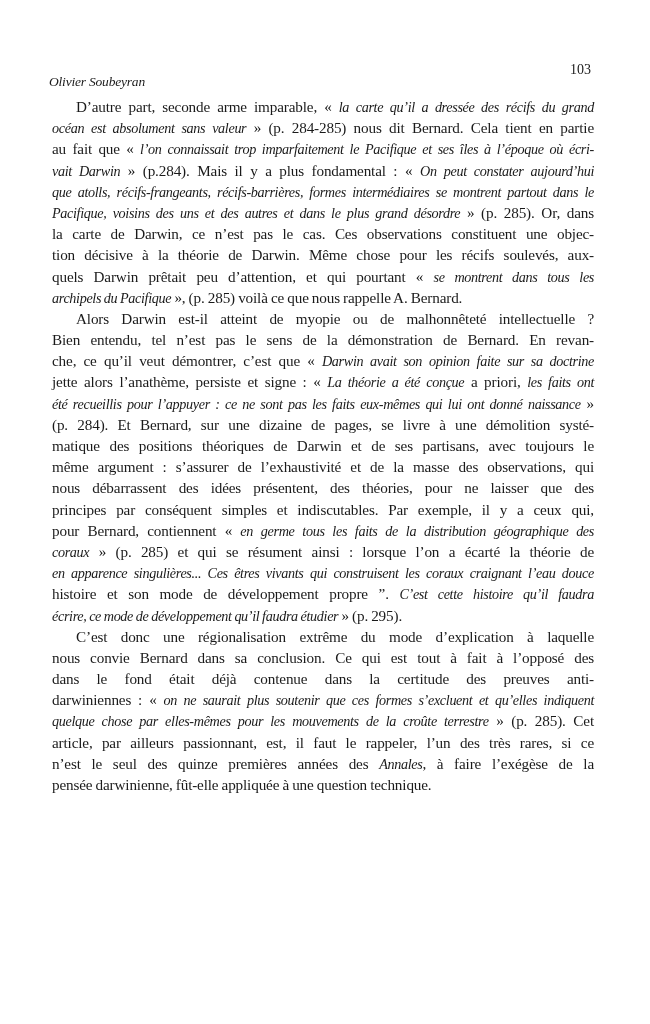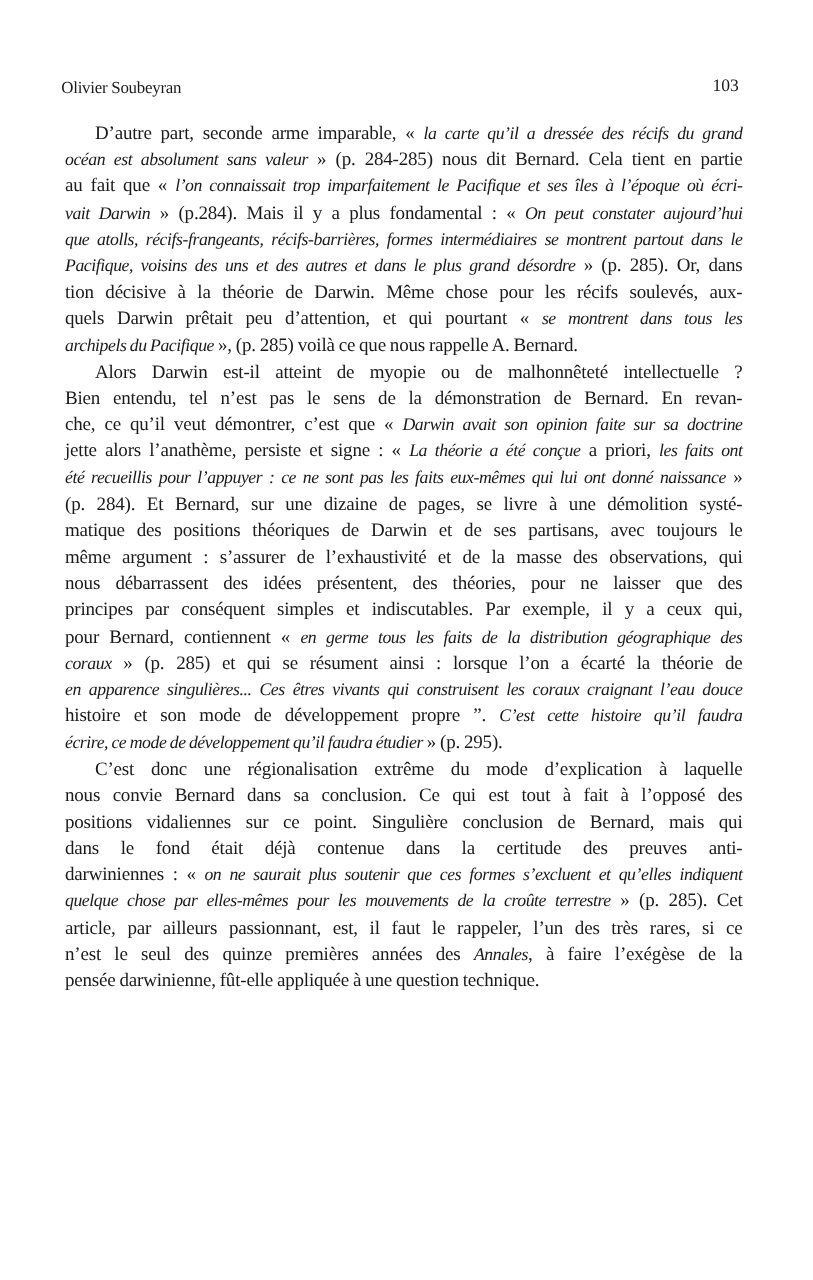--- a/index.html
+++ b/index.html
@@ -1,19 +1,19 @@
 <!DOCTYPE html>
 <html><head>
 <meta charset="utf-8">
 <style>
   html, body { margin:0; padding:0; background:#ffffff; }
   body { width:650px; height:1024px; position:relative; overflow:hidden;
          font-family:"Liberation Serif", "DejaVu Serif", serif; color:#1a1a1a; }
   .running-head { position:absolute; top:62px; left:49px; width:542px; height:20px; }
-  .author { position:absolute; left:0; top:0; font-size:13.5px; letter-spacing:-0.2px; }
+  .author { position:absolute; left:0; top:12px; font-style:italic; font-size:13.5px; letter-spacing:-0.2px; }
   .page-num { position:absolute; right:0; top:0; font-size:14px;text-align:right; }
   .body-text { position:absolute; left:52px; top:96px; width:542px; }
   .line { height:21.2px; line-height:21.2px; font-size:15.2px; white-space:nowrap;
           text-align:justify; text-align-last:justify; letter-spacing:-0.15px; word-spacing:-0.5px; }
   .line.last { text-align-last:left; }
   .line.indent { padding-left:24px; }
   .it { font-style:italic; font-size:14.2px; letter-spacing:-0.35px; }
 </style>
 </head>
 <body>
@@ -24,20 +24,21 @@
 </div>
 
 <div class="body-text" id="body-text">
     <div>
       <div class="line indent"><span>D’autre part, seconde arme imparable, « </span><span class="it">la carte qu’il a dressée des récifs du grand</span></div>
       <div class="line"><span class="it">océan est absolument sans valeur</span><span> » (p. 284-285) nous dit Bernard. Cela tient en partie</span></div>
       <div class="line"><span>au fait que « </span><span class="it">l’on connaissait trop imparfaitement le Pacifique et ses îles à l’époque où écri-</span></div>
       <div class="line"><span class="it">vait Darwin</span><span> » (p.284). Mais il y a plus fondamental : « </span><span class="it">On peut constater aujourd’hui</span></div>
       <div class="line"><span class="it">que atolls, récifs-frangeants, récifs-barrières, formes intermédiaires se montrent partout dans le</span></div>
       <div class="line"><span class="it">Pacifique, voisins des uns et des autres et dans le plus grand désordre</span><span> » (p. 285). Or, dans</span></div>
+      <div class="line"><span>la carte de Darwin, ce n’est pas le cas. Ces observations constituent une objec-</span></div>
       <div class="line"><span>tion décisive à la théorie de Darwin. Même chose pour les récifs soulevés, aux-</span></div>
       <div class="line"><span>quels Darwin prêtait peu d’attention, et qui pourtant « </span><span class="it">se montrent dans tous les</span></div>
       <div class="line last"><span class="it">archipels du Pacifique</span><span> », (p. 285) voilà ce que nous rappelle A. Bernard.</span></div>
     </div>
     <div>
       <div class="line indent"><span>Alors Darwin est-il atteint de myopie ou de malhonnêteté intellectuelle ?</span></div>
       <div class="line"><span>Bien entendu, tel n’est pas le sens de la démonstration de Bernard. En revan-</span></div>
       <div class="line"><span>che, ce qu’il veut démontrer, c’est que « </span><span class="it">Darwin avait son opinion faite sur sa doctrine</span></div>
       <div class="line"><span>jette alors l’anathème, persiste et signe : « </span><span class="it">La théorie a été conçue</span><span> a priori, </span><span class="it">les faits ont</span></div>
       <div class="line"><span class="it">été recueillis pour l’appuyer : ce ne sont pas les faits eux-mêmes qui lui ont donné naissance</span><span> »</span></div>
@@ -48,21 +49,20 @@
       <div class="line"><span>principes par conséquent simples et indiscutables. Par exemple, il y a ceux qui,</span></div>
       <div class="line"><span>pour Bernard, contiennent « </span><span class="it">en germe tous les faits de la distribution géographique des</span></div>
       <div class="line"><span class="it">coraux</span><span> » (p. 285) et qui se résument ainsi : lorsque l’on a écarté la théorie de</span></div>
       <div class="line"><span class="it">en apparence singulières... Ces êtres vivants qui construisent les coraux craignant l’eau douce</span></div>
       <div class="line"><span>histoire et son mode de développement propre ”. </span><span class="it">C’est cette histoire qu’il faudra</span></div>
       <div class="line last"><span class="it">écrire, ce mode de développement qu’il faudra étudier</span><span> » (p. 295).</span></div>
     </div>
     <div>
       <div class="line indent"><span>C’est donc une régionalisation extrême du mode d’explication à laquelle</span></div>
       <div class="line"><span>nous convie Bernard dans sa conclusion. Ce qui est tout à fait à l’opposé des</span></div>
-      <div class="line"><span>positions vidaliennes sur ce point. Singulière conclusion de Bernard, mais qui</span></div>
       <div class="line"><span>dans le fond était déjà contenue dans la certitude des preuves anti-</span></div>
       <div class="line"><span>darwiniennes : « </span><span class="it">on ne saurait plus soutenir que ces formes s’excluent et qu’elles indiquent</span></div>
       <div class="line"><span class="it">quelque chose par elles-mêmes pour les mouvements de la croûte terrestre</span><span> » (p. 285). Cet</span></div>
       <div class="line"><span>article, par ailleurs passionnant, est, il faut le rappeler, l’un des très rares, si ce</span></div>
       <div class="line"><span>n’est le seul des quinze premières années des </span><span class="it">Annales</span><span>, à faire l’exégèse de la</span></div>
       <div class="line last"><span>pensée darwinienne, fût-elle appliquée à une question technique.</span></div>
     </div>
   </div>
 
 </body></html>

